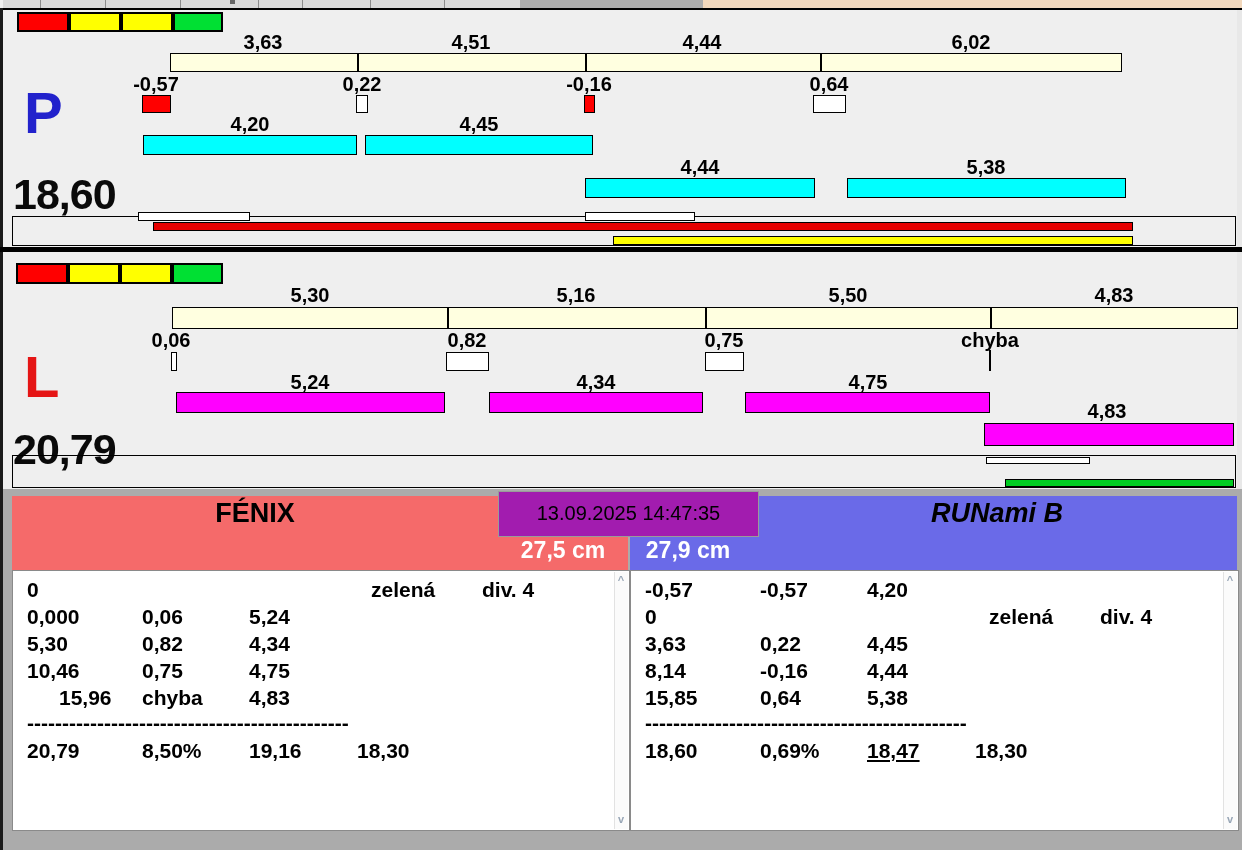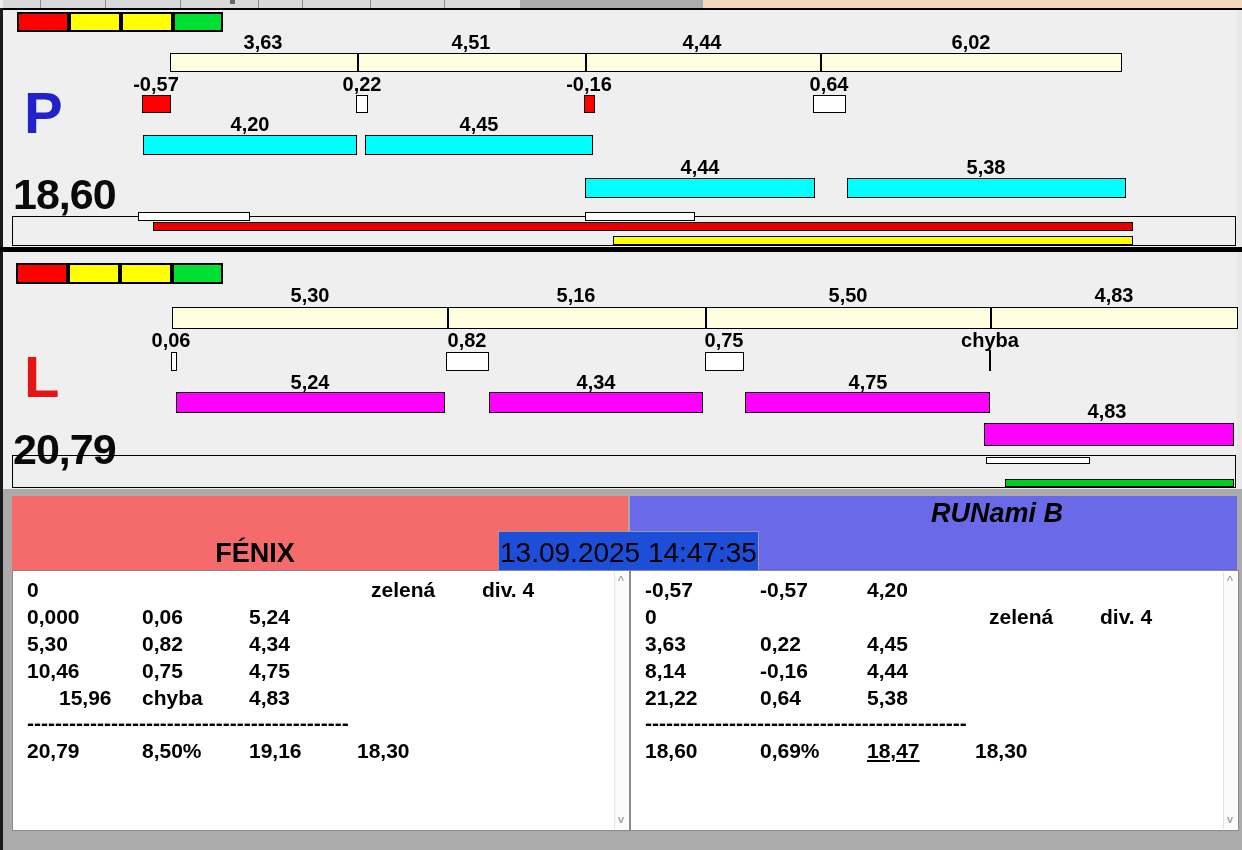--- a/index.html
+++ b/index.html
@@ -11,22 +11,22 @@
   .lane-letter{position:absolute;font-weight:bold;font-size:58px;line-height:1;}
   #p-letter{color:#2222CC;left:24px;top:84px;}
   #l-letter{color:#E51515;left:24px;top:348px;}
   .lane-total{position:absolute;font-weight:bold;font-size:43px;line-height:1;color:#0a0a0a;letter-spacing:-1px;}
   #p-total{left:13px;top:173px;}
   #l-total{left:13px;top:428px;}
   .struct{position:absolute;box-sizing:border-box;}
   .hdr-name{position:absolute;font-weight:bold;font-size:27px;line-height:1;text-align:center;color:#000;}
   .hdr-dogs{position:absolute;font-weight:bold;font-size:19px;line-height:1;text-align:center;color:#fff;}
   .hdr-height{position:absolute;font-weight:bold;font-size:23px;line-height:1;text-align:center;color:#fff;}
-  .dt{position:absolute;background:#1d4ed8;border:1px solid #9a9a9a;font-size:28px;text-align:center;
-      line-height:42px;color:#000;white-space:nowrap;margin-top:40px;}
+  .dt{position:absolute;background:#a21caf;border:1px solid #9a9a9a;font-size:20px;text-align:center;
+      line-height:42px;color:#000;white-space:nowrap;}
   .body-panel{position:absolute;background:#fff;border:1px solid #8a8a8a;}
   .cell{position:absolute;font-weight:bold;font-size:21px;line-height:1;white-space:nowrap;color:#000;}
   .dashline{position:absolute;font-weight:bold;font-size:21px;line-height:1;white-space:nowrap;color:#000;letter-spacing:0px;}
   .scrollv{position:absolute;top:1px;bottom:1px;right:1px;width:13px;background:#FBFBFB;border-left:1px solid #E2E2E2;}
   .sarrow{position:absolute;left:0;width:12px;height:14px;font-size:11px;line-height:13px;text-align:center;
           color:#98A6B6;font-weight:bold;}
   .sarrow.up{top:2px;} .sarrow.down{bottom:2px;}
 </style>
 </head>
 <body>
@@ -40,21 +40,21 @@
   <div class="struct" style="left:3px;top:489px;width:1239px;height:361px;background:#ABABAB;"></div>
 
   <div class="lane-letter" id="p-letter">P</div>
   <div class="lane-total" id="p-total">18,60</div>
   <div class="lane-letter" id="l-letter">L</div>
   <div class="lane-total" id="l-total">20,79</div>
 
   <div class="struct" style="left:12px;top:496px;width:616px;height:74px;background:#F56A6A;"></div>
   <div class="struct" style="left:630px;top:496px;width:607px;height:74px;background:#6A6AE8;"></div>
 
-  <div class="hdr-name" style="left:12px;top:500px;width:486px;margin-top:40px;">FÉNIX</div>
+  <div class="hdr-name" style="left:12px;top:500px;width:486px;">FÉNIX</div>
   <div class="hdr-height" style="left:498px;top:539px;width:130px;">27,5 cm</div>
 
   <div class="hdr-name" style="left:757px;top:500px;width:480px;font-style:italic;">RUNami B</div>
   <div class="hdr-height" style="left:632px;top:539px;width:112px;">27,9 cm</div>
 
   <div class="dt" style="left:498px;top:491px;width:259px;height:44px;">13.09.2025 14:47:35</div>
 
   <div class="body-panel" id="left-body" style="left:12px;top:570px;width:616px;height:259px;">
     <div class="scrollv">
       <div class="sarrow up">^</div>
@@ -91,21 +91,21 @@
       <div class="cell" style="left: 236px; top: 8px;">4,20</div>
       <div class="cell" style="left: 14px; top: 35px;">0</div>
       <div class="cell" style="left: 358px; top: 35px;">zelená</div>
       <div class="cell" style="left: 469px; top: 35px;">div. 4</div>
       <div class="cell" style="left: 14px; top: 62px;">3,63</div>
       <div class="cell" style="left: 129px; top: 62px;">0,22</div>
       <div class="cell" style="left: 236px; top: 62px;">4,45</div>
       <div class="cell" style="left: 14px; top: 89px;">8,14</div>
       <div class="cell" style="left: 129px; top: 89px;">-0,16</div>
       <div class="cell" style="left: 236px; top: 89px;">4,44</div>
-      <div class="cell" style="left: 14px; top: 116px;">21,22</div>
+      <div class="cell" style="left: 14px; top: 116px;">15,85</div>
       <div class="cell" style="left: 129px; top: 116px;">0,64</div>
       <div class="cell" style="left: 236px; top: 116px;">5,38</div>
       <div class="dashline" style="left: 14px; top: 141px;">----------------------------------------------</div>
       <div class="cell" style="left: 14px; top: 169px;">18,60</div>
       <div class="cell" style="left: 129px; top: 169px;">0,69%</div>
       <div class="cell" style="left: 236px; top: 169px; text-decoration: underline;">18,47</div>
       <div class="cell" style="left: 344px; top: 169px;">18,30</div>
     </div>
 
 <div class="abs" style="left: 3px; top: 0px; width: 700px; height: 8px; background: rgb(217, 217, 217); border: none;"></div>

